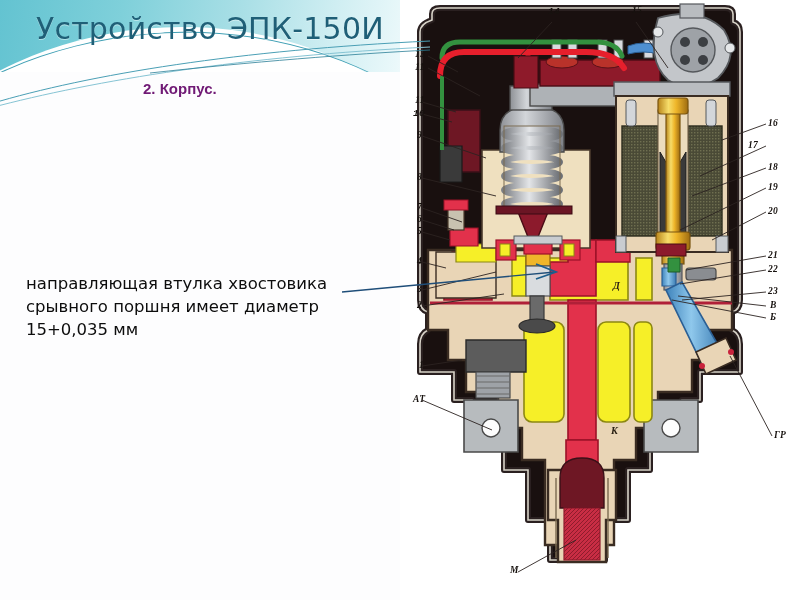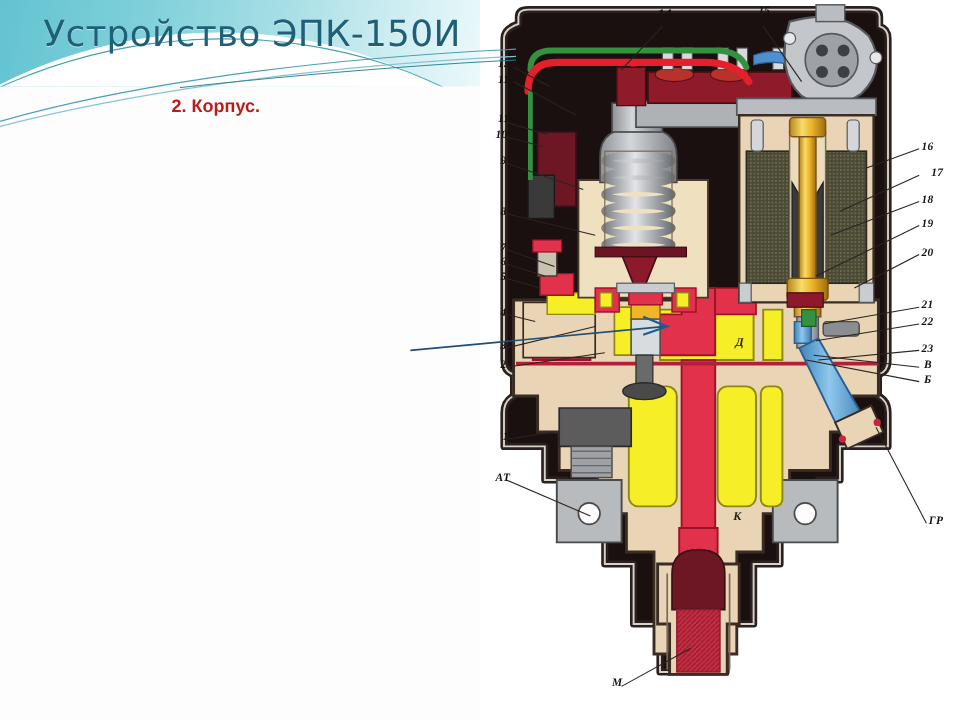--- a/index.html
+++ b/index.html
@@ -31,21 +31,21 @@
     font-size:30px;font-weight:400;color:#1f5f77;
     letter-spacing:.2px;white-space:nowrap;z-index:5;
     font-family:"DejaVu Sans","Liberation Sans",sans-serif;
     text-shadow:0 1px 0 rgba(255,255,255,.45);
   }
   
   .curve-line{position:absolute;left:0;top:0;width:430px;height:110px;z-index:6;pointer-events:none;}
 
   .subtitle{
     position:absolute;left:143px;top:80px;
-    font-size:15px;font-weight:bold;color:#b91c1c;
+    font-size:15px;font-weight:bold;color:#701a75;
     font-family:"Liberation Sans",sans-serif;
   }
 
   
   .callout{
     position:absolute;left:26px;top:272px;width:330px;
     font-size:16.5px;line-height:23px;color:#0d0d0d;
     font-family:"DejaVu Sans","Liberation Sans",sans-serif;
   }
   .pointer{position:absolute;left:340px;top:250px;width:230px;height:70px;z-index:9;pointer-events:none;}
@@ -76,20 +76,21 @@
 
   <svg class="curve-line" viewBox="0 0 430 110">
     <path d="M -10 104 C 90 74, 240 50, 430 41" fill="none" stroke="#4a9fb5" stroke-width="1"></path>
     <path d="M -10 108 C 95 80, 245 56, 430 47" fill="none" stroke="#86c4d4" stroke-width="1"></path>
     <path d="M 150 73 C 250 62, 350 54, 430 50" fill="none" stroke="#2b7f97" stroke-width="0.8"></path>
   </svg>
 
   <div class="header-title">Устройство ЭПК-150И</div>
   <div class="subtitle">2. Корпус.</div>
 
+  <div class="callout">направляющая втулка хвостовика срывного поршня имеет диаметр 15+0,035 мм</div>
   <svg class="pointer" viewBox="0 0 230 70">
     <path d="M 2 42 L 215 22" fill="none" stroke="#1f4e79" stroke-width="1.4"></path>
     <path d="M 196 14 L 216 22 L 196 29" fill="none" stroke="#1d5e8c" stroke-width="1.8"></path>
   </svg>
 
   <div class="diagram">
     <svg width="400" height="600" viewBox="0 0 400 600">
       <defs>
         <linearGradient id="gCore" x1="0" y1="0" x2="1" y2="0">
           <stop offset="0%" stop-color="#b8841a"></stop>
@@ -325,34 +326,34 @@
         <path d="M 118 572 L 176 540"></path>
       </g>
     </svg>
 
     <div class="lbl" style="left:148px;top:6px;font-family:Liberation Mono, monospace;">14</div>
     <div class="lbl" style="left:232px;top:5px;">15</div>
 
     <div class="lbl" style="left:15px;top:49px;">13</div>
     <div class="lbl" style="left:15px;top:62px;">11</div>
     <div class="lbl" style="left:15px;top:95px;">11</div>
-    <div class="lbl" style="left:13px;top:108px;">10</div>
+    <div class="lbl" style="left:13px;top:108px;font-family:Liberation Mono, monospace;">10</div>
     <div class="lbl" style="left:17px;top:130px;">9</div>
     <div class="lbl" style="left:17px;top:172px;">8</div>
     <div class="lbl" style="left:17px;top:202px;">7</div>
     <div class="lbl" style="left:17px;top:214px;">6</div>
     <div class="lbl" style="left:17px;top:226px;">5</div>
     <div class="lbl" style="left:17px;top:256px;">4</div>
     <div class="lbl" style="left:17px;top:284px;">3</div>
     <div class="lbl" style="left:17px;top:300px;">2</div>
     <div class="lbl" style="left:19px;top:360px;">1</div>
     <div class="lbl" style="left:13px;top:394px;">АТ</div>
 
     <div class="lbl" style="left:368px;top:118px;">16</div>
-    <div class="lbl" style="left:376px;top:140px;">17</div>
+    <div class="lbl" style="left:348px;top:140px;">17</div>
     <div class="lbl" style="left:368px;top:162px;">18</div>
     <div class="lbl" style="left:368px;top:182px;">19</div>
     <div class="lbl" style="left:368px;top:206px;text-align:center;">20</div>
     <div class="lbl" style="left:368px;top:250px;">21</div>
     <div class="lbl" style="left:368px;top:264px;">22</div>
     <div class="lbl" style="left:368px;top:286px;">23</div>
     <div class="lbl" style="left:370px;top:300px;">В</div>
     <div class="lbl" style="left:370px;top:312px;">Б</div>
     <div class="lbl" style="left:374px;top:430px;">ГР</div>
 

